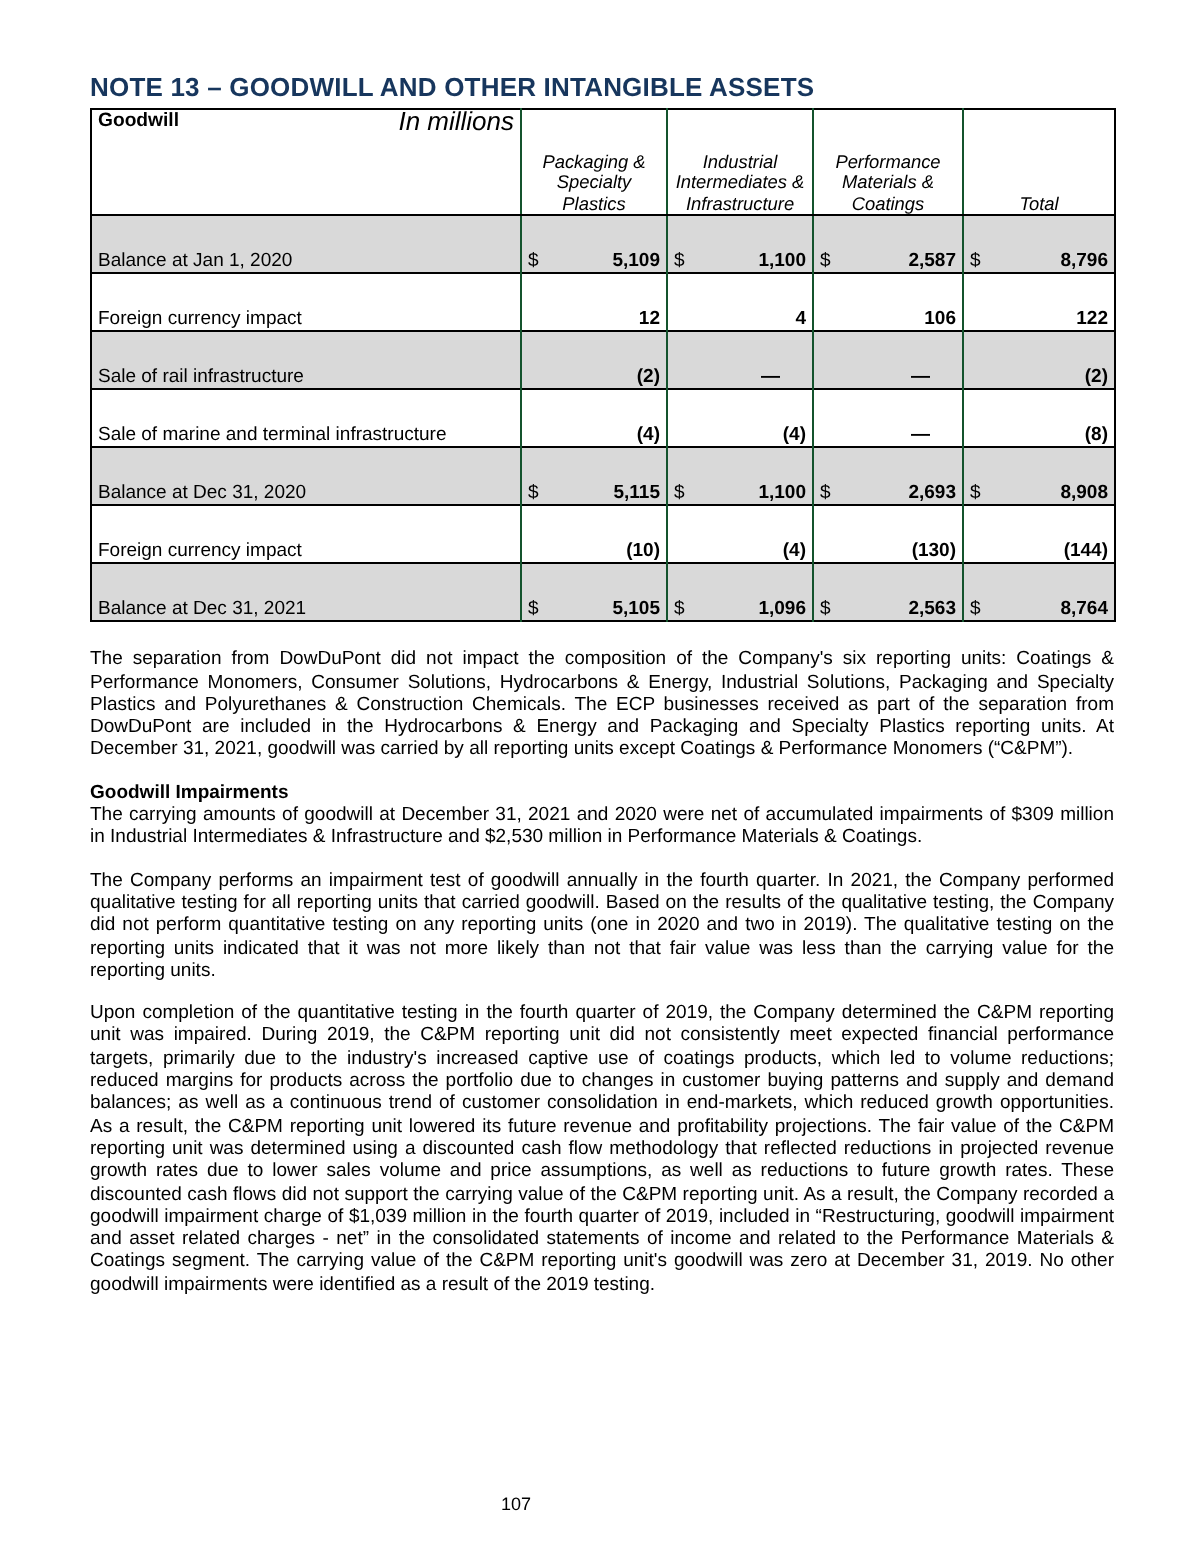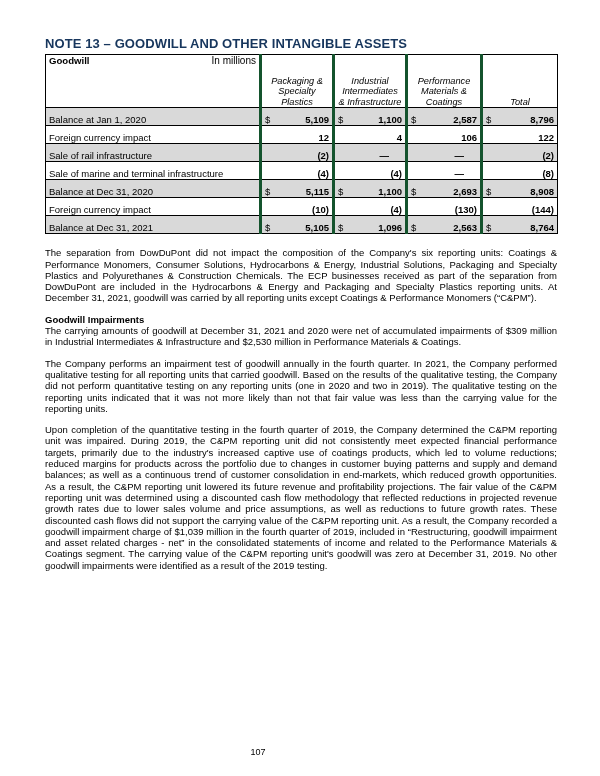--- a/index.html
+++ b/index.html
@@ -54,46 +54,46 @@
   table.goodwill, table.goodwill tr, table.goodwill td, table.goodwill th {
     border-color: #000;
   }
   table.goodwill { border: 1.5px solid #000; }
   table.goodwill th, table.goodwill td {
     padding: 0 3px;
     vertical-align: bottom;
     overflow: hidden;
   }
   table.goodwill th + th, table.goodwill td + td {
-    border-left: 3px solid #14532d;
+    border-left: 1px solid #14532d;
   }
   thead th {
     border-bottom: 1.5px solid #000;
     height: 38px;
     font-weight: normal;
   }
   th.head-label { vertical-align: top; padding: 1px 3px; }
   .head-label-inner {
     display: flex;
     flex-direction: row;
     justify-content: space-between;
     height: 52px;
     text-align: left;
   }
   .tbl-title { font-weight: bold; font-size: 9.6px; }
-  .tbl-units { font-size: 10px; }
+  .tbl-units { font-size: 13px; font-style: italic; }
   th.head-col {
     font-style: italic;
     text-align: center;
     font-size: 9.2px;
     line-height: 10.4px;
     padding-bottom: 2px;
   }
   tbody td {
-    height: 18px;
+    height: 29px;
     line-height: 11px;
   }
   tbody tr + tr td { border-top: 1px solid #000; }
   tbody tr.thick-top td { border-top: 1.5px solid #000; }
   tbody tr.shaded { background: var(--row-shade); }
   td.label-cell { text-align: left; }
   .cellwrap {
     display: flex;
     justify-content: space-between;
     align-items: baseline;

